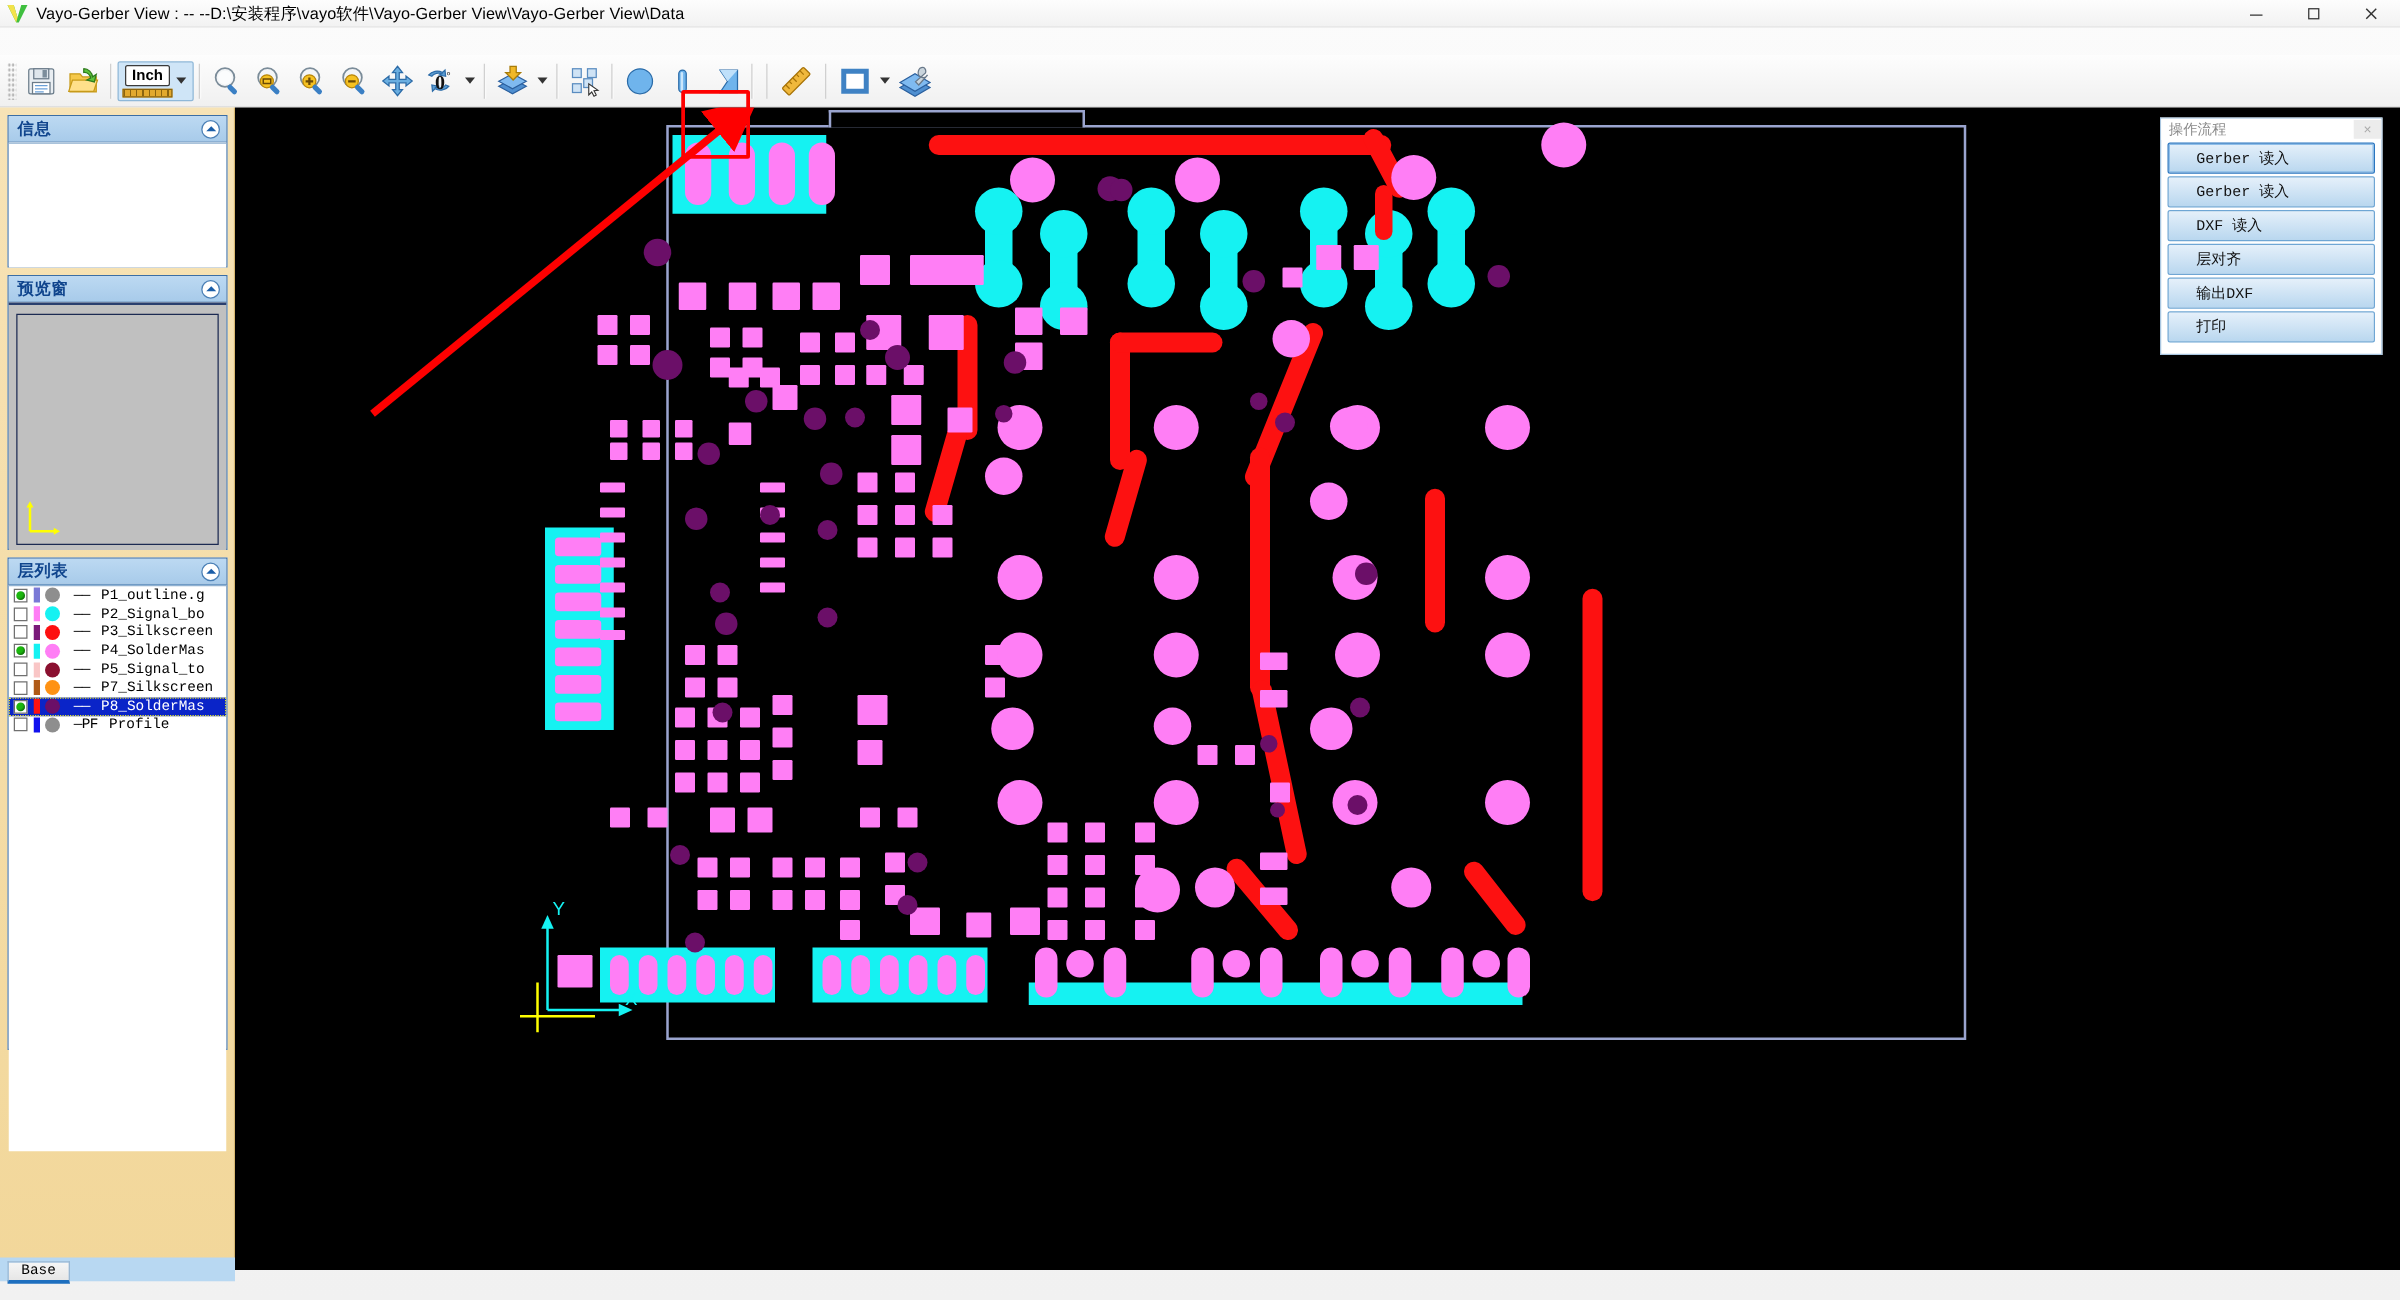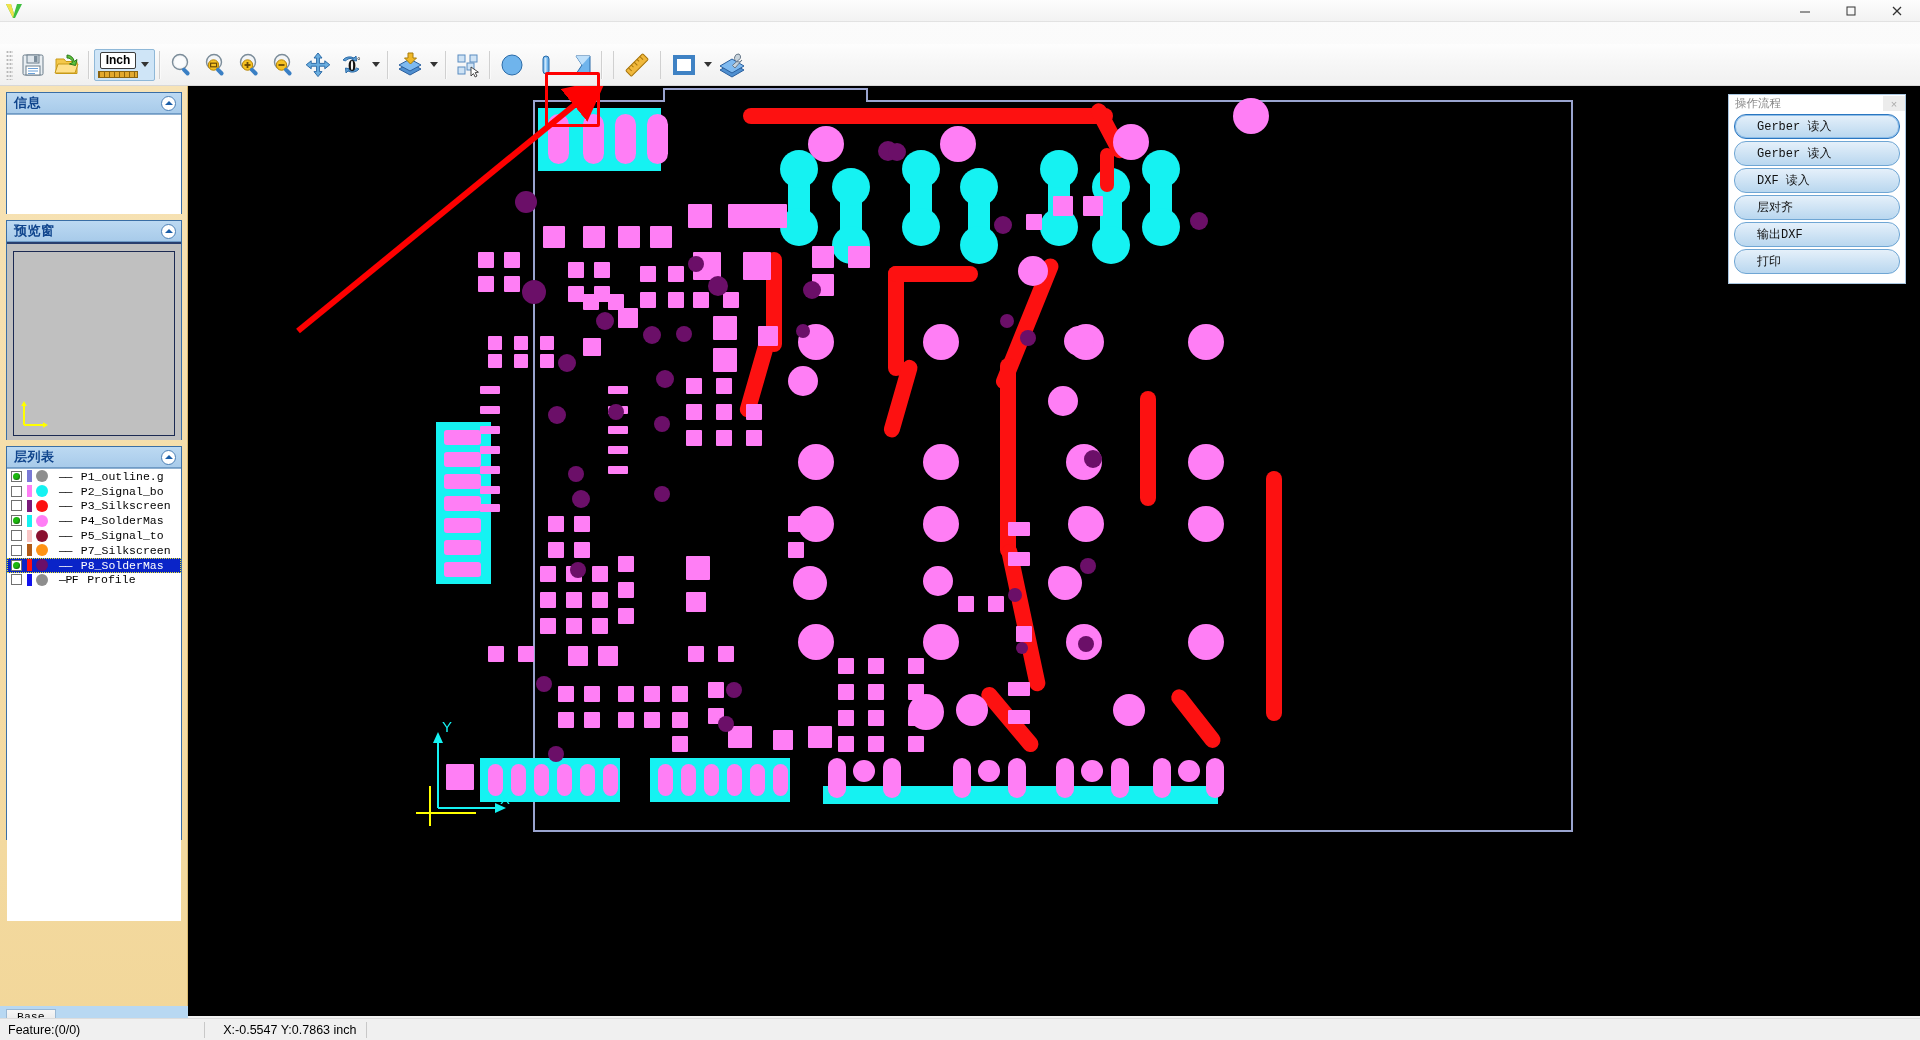--- a/index.html
+++ b/index.html
@@ -211,21 +211,21 @@
   }
   .flow-title { font-size: 11.5px; color: #8a8a8a; }
   .flow-close {
     margin-left: auto; width: 22px; height: 15px; background: #ececec;
     display:flex; align-items:center; justify-content:center;
     font-size: 11px; color: #aaa;
   }
   .flow-btn {
     margin: 2px 5px; height: 25px;
     background: linear-gradient(#e5f0fa, #b9d7ef);
-    border: 1px solid #6fa6d4; border-radius: 12px;
+    border: 1px solid #6fa6d4; border-radius: 2px;
     display: flex; align-items: center; padding-left: 22px;
     font-family: "Liberation Mono", monospace; font-size: 12px; color: #111;
   }
   .flow-btn.active { border-color: #2a76c0; box-shadow: 0 0 0 1px #8dbde8 inset; }
 
   
   .statusbar {
     position: absolute; left: 0; top: 1018px; width: 1920px; height: 22px;
     background: #f0f0f0; border-top: 1px solid #dcdcdc;
     display: flex; align-items: center;
@@ -241,20 +241,21 @@
 
 <div id="app">
 
   <div class="titlebar">
     <div class="title-logo">
       <svg width="18" height="16" viewBox="0 0 18 16">
         <path d="M1 1 L6 1 L9 11 L12 1 L17 1 L10 15 L8 15 Z" fill="#3fbf3f"></path>
         <path d="M1 1 L6 1 L9 11 L8 15 Z" fill="#f2e24a"></path>
       </svg>
     </div>
+    <div class="title-text">Vayo-Gerber View :  --  --D:\安装程序\vayo软件\Vayo-Gerber View\Vayo-Gerber View\Data</div>
     <div class="win-btns">
       <div class="win-btn">
         <svg width="12" height="12">
             <line x1="1" y1="7" x2="11" y2="7" stroke="#333" stroke-width="1"></line>
           </svg>
       </div>
       <div class="win-btn">
         <svg width="12" height="12">
             <rect x="2" y="2" width="8" height="8" fill="none" stroke="#333" stroke-width="1"></rect>
           </svg>
@@ -859,20 +860,14 @@
     <div id="flow-buttons">
         <div class="flow-btn active">Gerber 读入</div>
         <div class="flow-btn">Gerber 读入</div>
         <div class="flow-btn">DXF 读入</div>
         <div class="flow-btn">层对齐</div>
         <div class="flow-btn">输出DXF</div>
         <div class="flow-btn">打印</div>
       </div>
   </div>
 
-  <div class="statusbar">
-    <div class="status-cell">Feature:(0/0)</div>
-    <div class="status-sep" style="margin-left:124px"></div>
-    <div class="status-cell">X:-0.5547 Y:0.7863 inch</div>
-    <div class="status-sep"></div>
-  </div>
 
 </div>
 
 </body></html>

